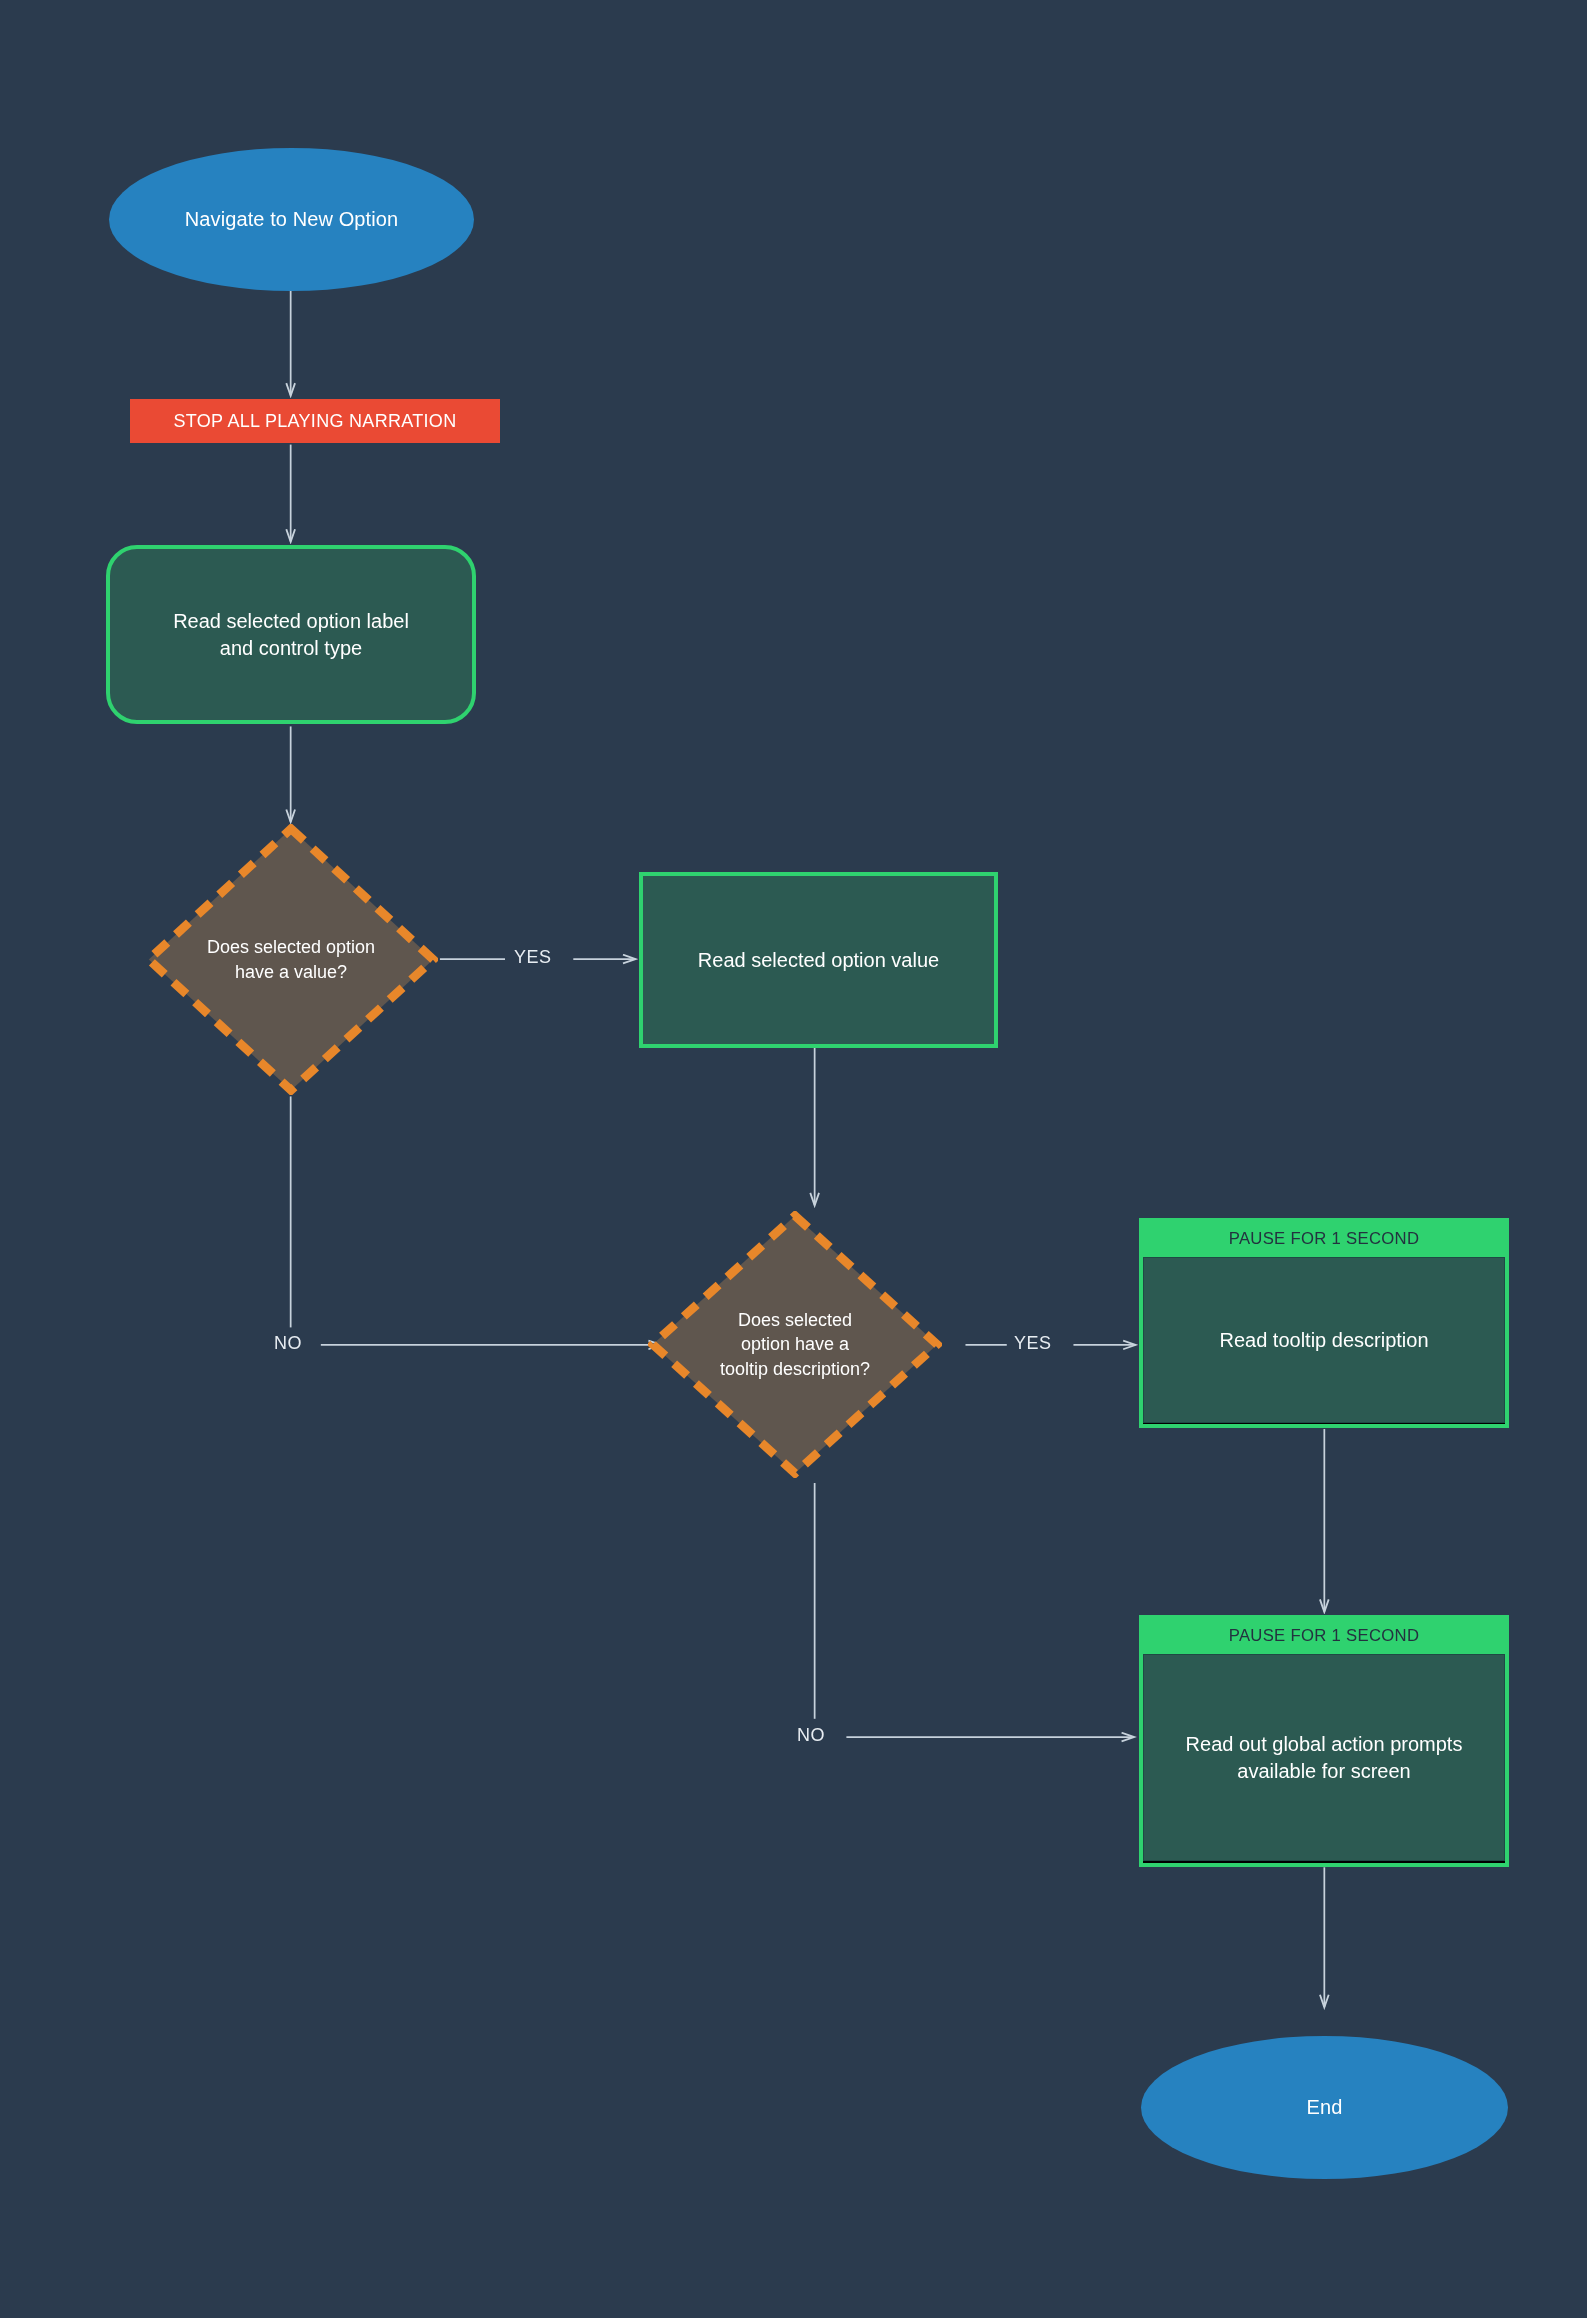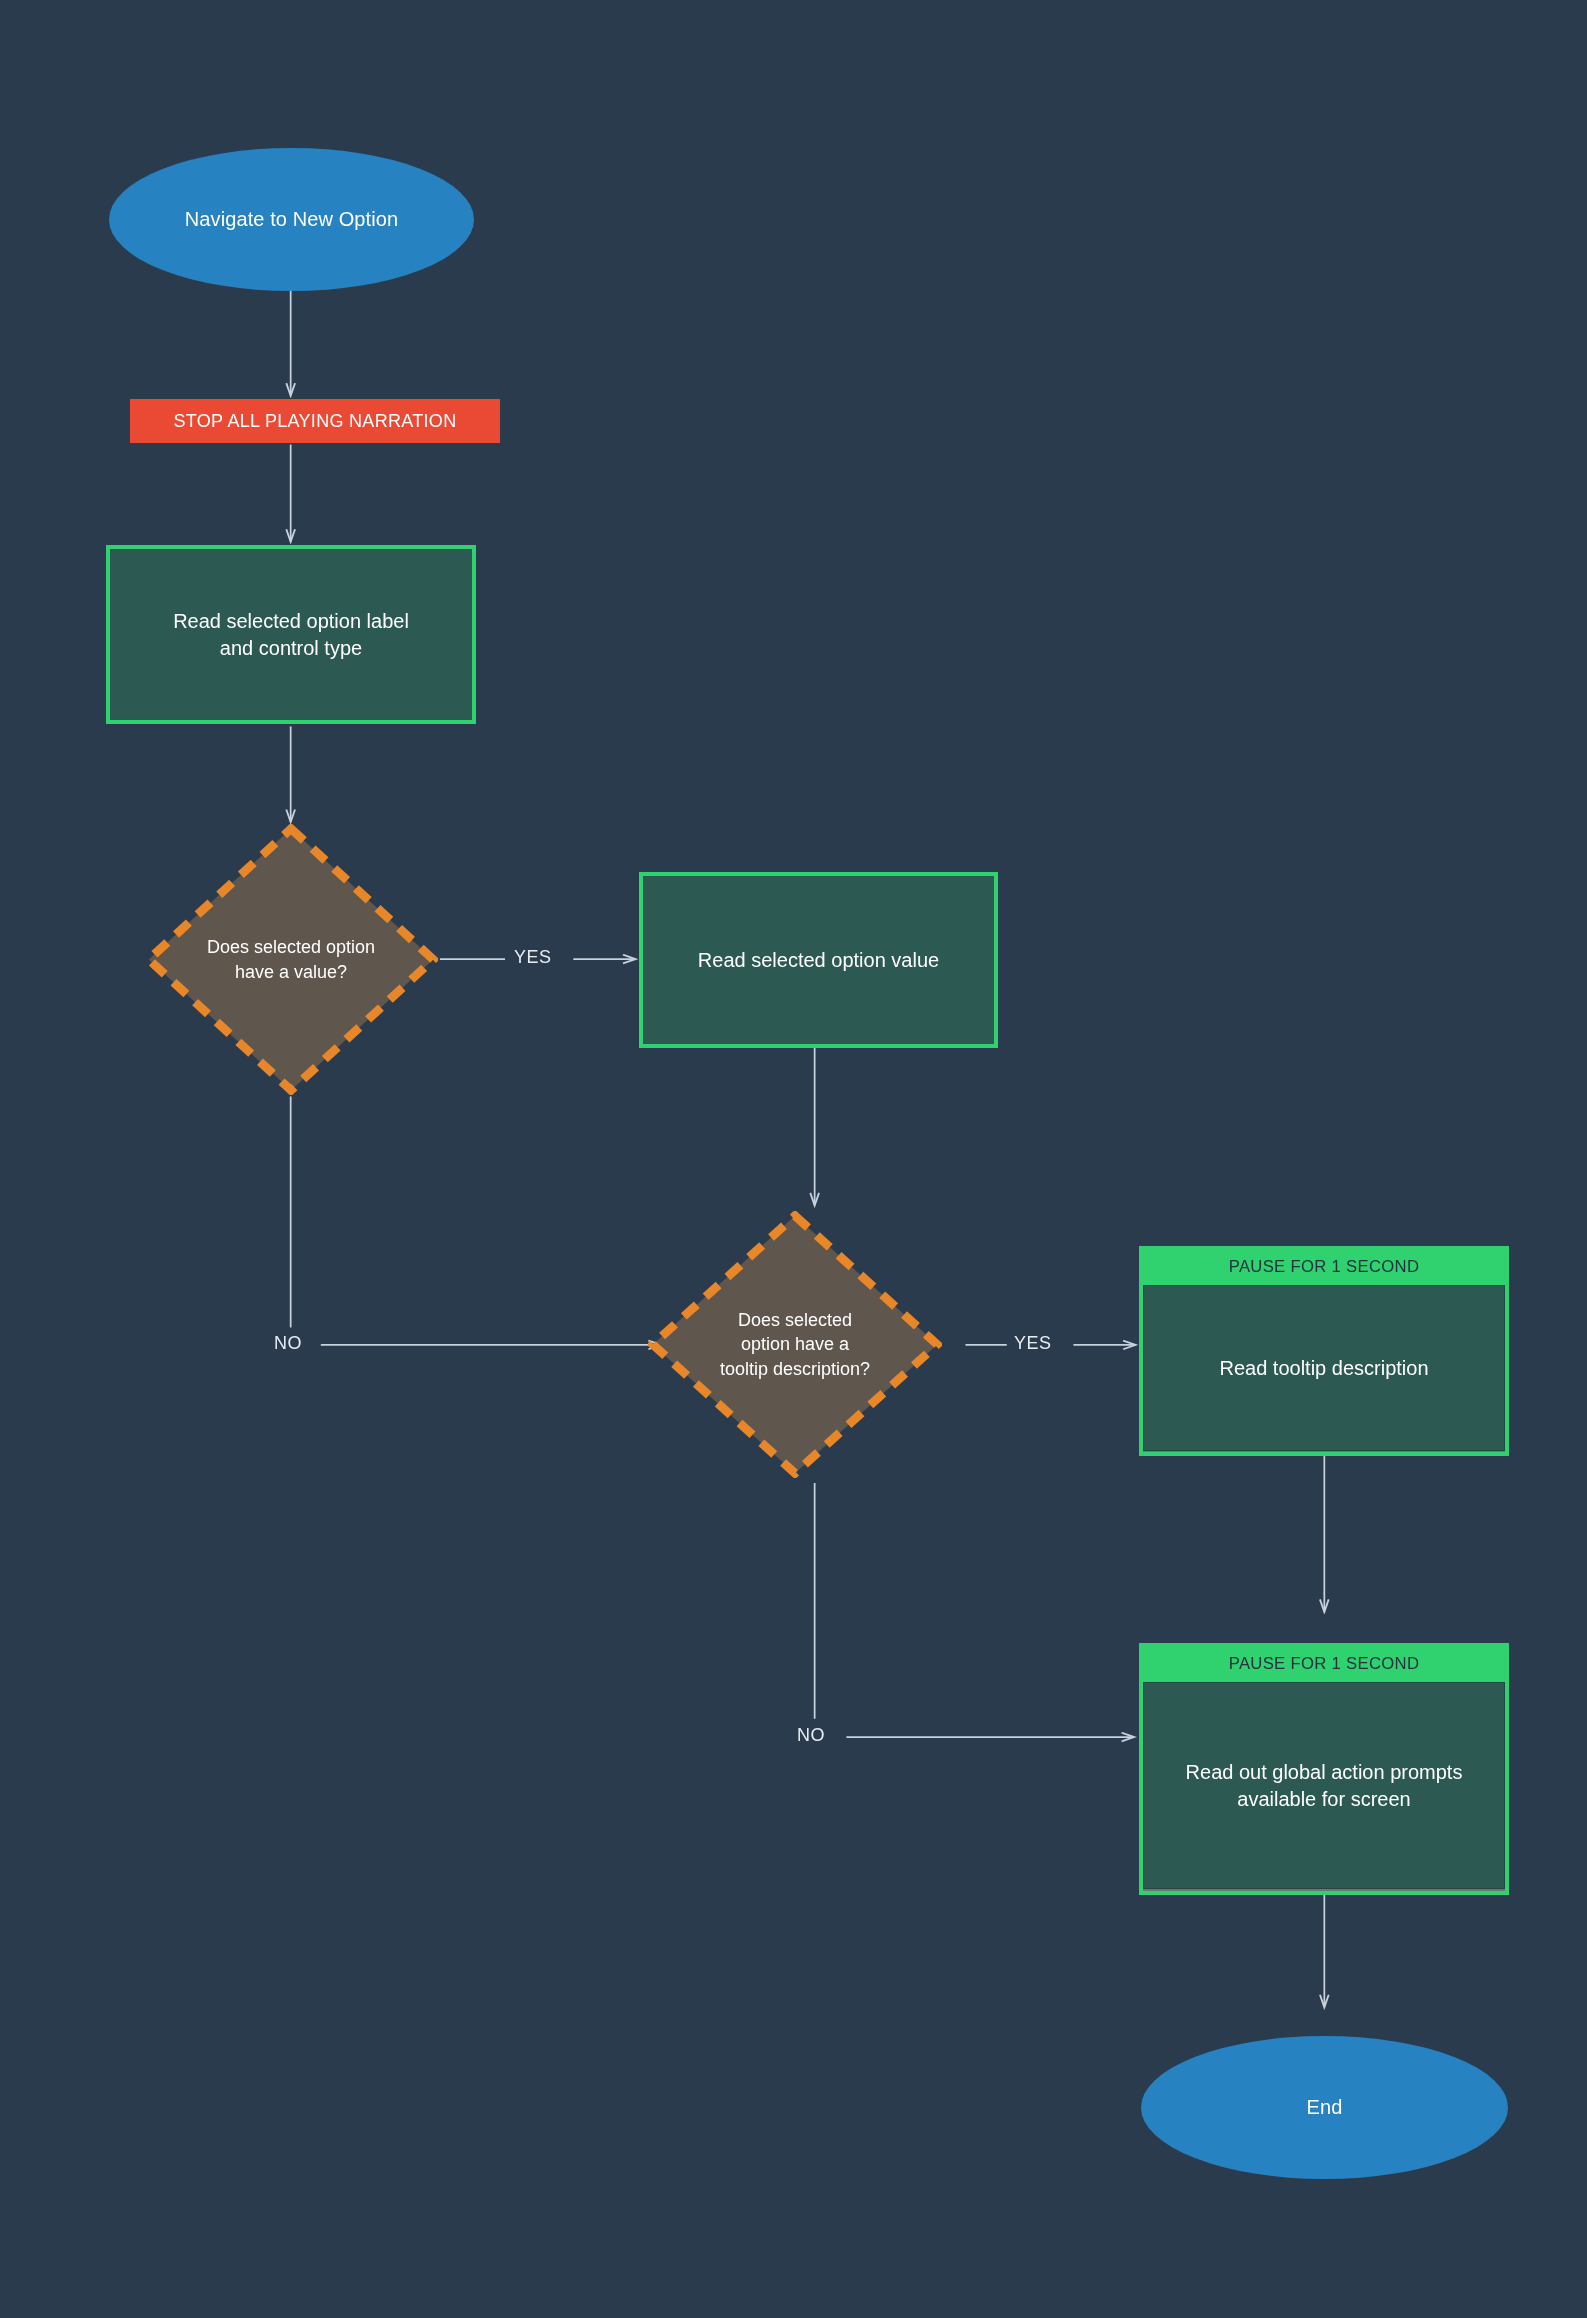--- a/index.html
+++ b/index.html
@@ -58,24 +58,23 @@
   .process {
     background: #2c5a52;
     border: 4.8px solid #2fd26f;
     font-size: 20px;
     padding: 0 17.5px;
   }
 
   
   .process-headed {
     display: block;
-    background: #737373;
+    background: #000000;
     border: 4.8px solid #2fd26f;
     padding: 0;
-    margin-top: 28px;
   }
   .process-headed .pause-band {
     height: 35px;
     display: flex;
     align-items: center;
     justify-content: center;
     color: #23323f;
     font-size: 16.7px;
     letter-spacing: 0.3px;
     background: #2fd26f;
@@ -165,21 +164,21 @@
   </svg>
 
   <div class="node terminator" style="left:109px; top:148px; width:365px; height:143px;text-align:right;">
     <span>Navigate to New Option</span>
   </div>
 
   <div class="node alert-bar" style="left:106px; top:399px; width:370px; height:44px;margin-left:24px;">
     <span>STOP ALL PLAYING NARRATION</span>
   </div>
 
-  <div class="node process" style="left:106px; top:545px; width:370px; height:179px;">
+  <div class="node process" style="left:106px; top:545px; width:370px; height:179px;border-radius:31px;">
     <span>
       <span>Read selected option label</span><br>
       <span>and control type</span>
     </span>
   </div>
 
   <div class="decision" style="left:144px; top:824px; width:294px; height:271px;">
     <svg class="diamond-shape" viewBox="0 0 370 342" xmlns="http://www.w3.org/2000/svg" preserveAspectRatio="none">
       <polygon points="185,6 364,171 185,336 6,171" fill="#5f564e" stroke="#e8872a" stroke-width="11" stroke-dasharray="22 15" stroke-linecap="butt"></polygon>
     </svg>

